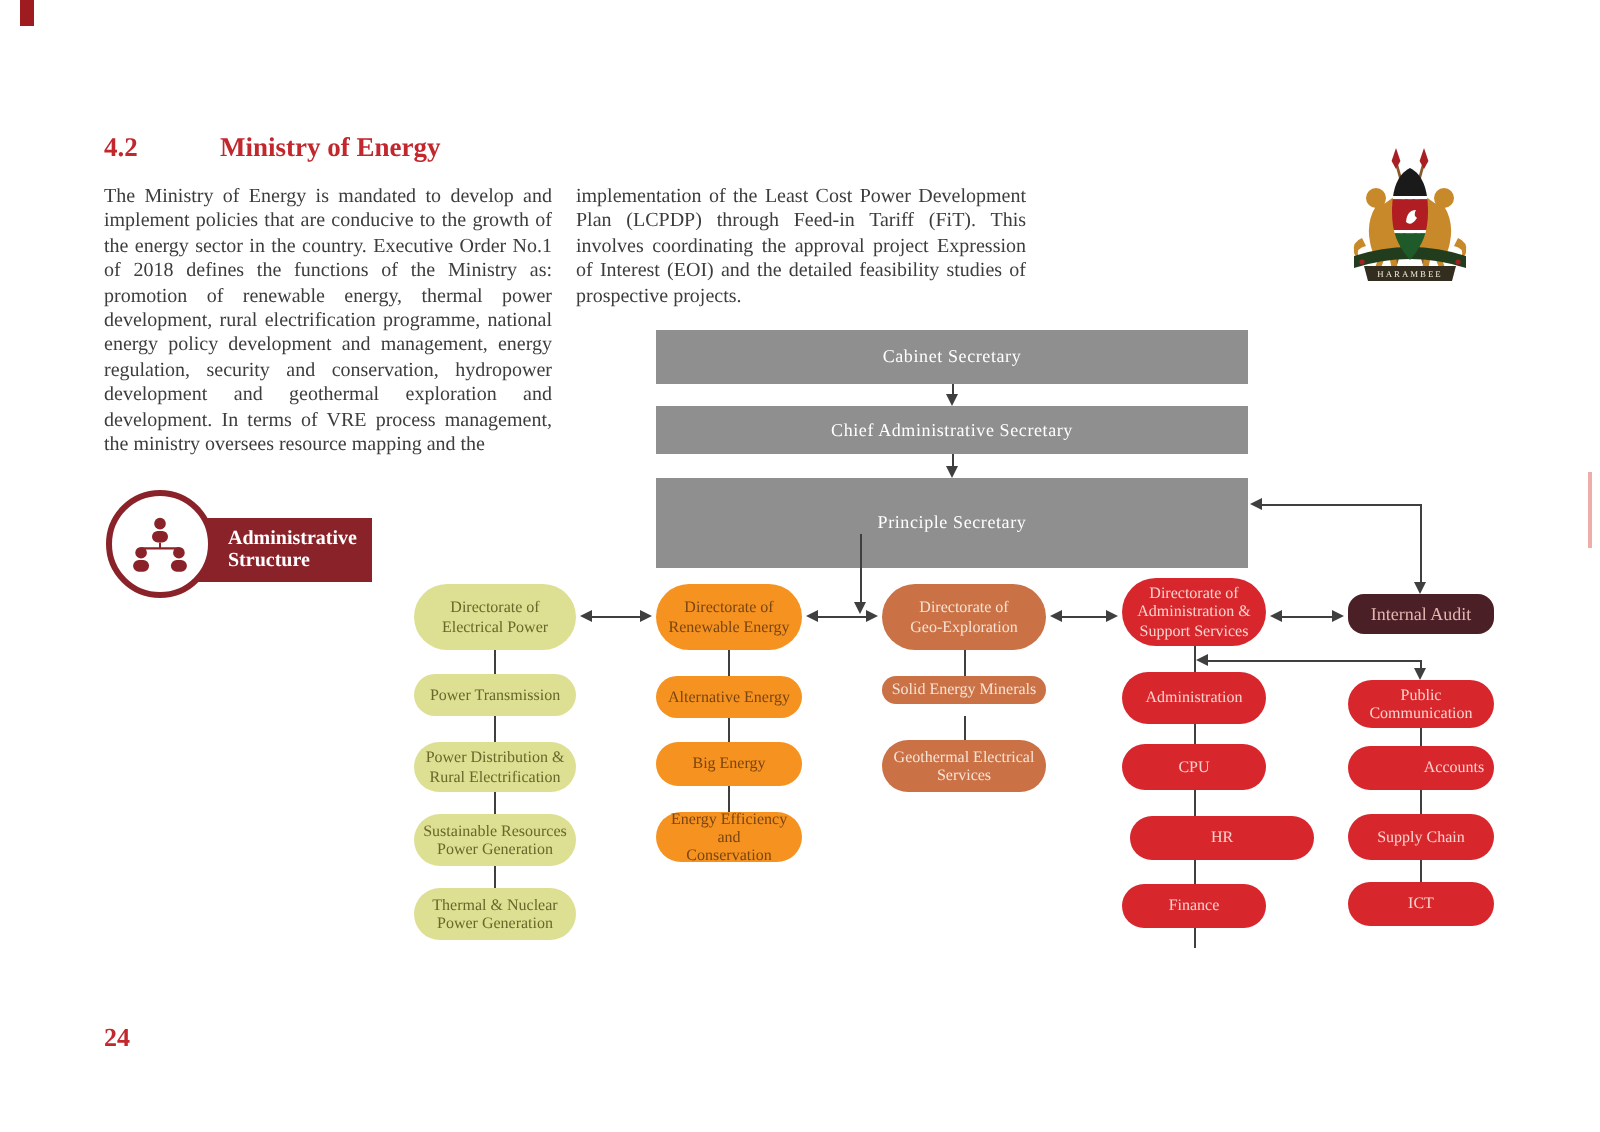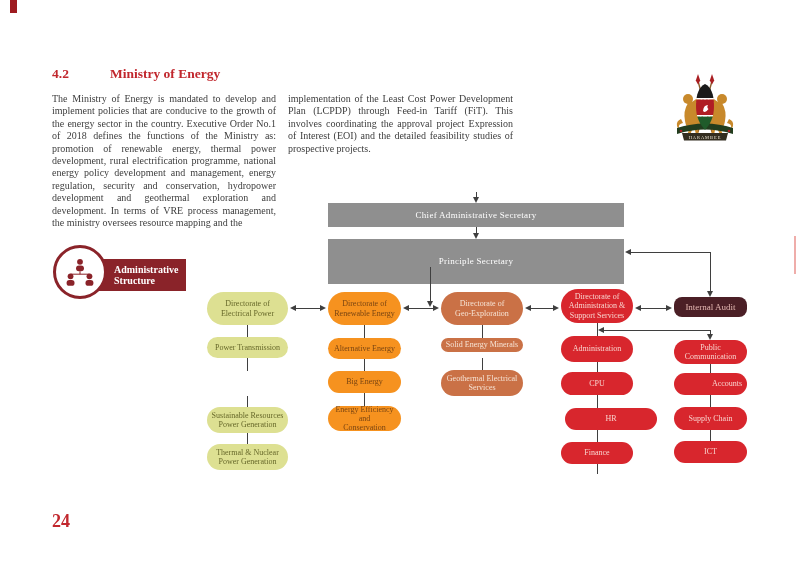--- a/index.html
+++ b/index.html
@@ -12,21 +12,21 @@
   .edge-line{position:absolute;left:794px;top:236px;width:2px;height:38px;background:#efadaa;}
 
   
   .heading{position:absolute;left:52px;top:66px;width:240px;display:flex;
     font-size:13.5px;font-weight:bold;color:var(--c-accent-red);}
   .heading .num{width:58px;}
   .para{position:absolute;font-size:10px;line-height:12.4px;color:var(--c-body-text);
     text-align:justify;}
   .para.left{left:52px;top:93px;width:224px;}
   .para.right{left:288px;top:93px;width:225px;}
-  .page-num{position:absolute;left:52px;top:511px;font-size:18px;font-weight:bold;color:var(--c-accent-red);}
+  .page-num{position:absolute;left:52px;top:511px;font-size:13px;font-weight:bold;color:var(--c-accent-red);}
 
   
   .badge-rect{position:absolute;left:96px;top:259px;width:90px;height:32px;
     background:var(--c-badge-maroon);z-index:1;display:flex;flex-direction:column;
     justify-content:center;padding-left:18px;box-sizing:border-box;}
   .badge-rect span{color:#fff;font-size:10px;font-weight:bold;line-height:11.5px;}
   .badge-circle{position:absolute;left:53px;top:245px;width:54px;height:54px;border-radius:50%;
     background:#fff;border:3px solid var(--c-badge-maroon);box-sizing:border-box;z-index:2;
     display:flex;align-items:center;justify-content:center;}
 
@@ -122,33 +122,36 @@
     <g stroke="#8a2329" stroke-width="1.4" fill="none">
       <line x1="24" y1="21" x2="24" y2="25"></line>
       <line x1="11" y1="25" x2="37" y2="25"></line>
       <line x1="11" y1="25" x2="11" y2="27"></line>
       <line x1="37" y1="25" x2="37" y2="27"></line>
     </g>
   </svg>
 </div>
 
 <div id="org-chart">
+    <div class="node gray" style="left: 328px; top: 165px; width: 296px; height: 27px;">Cabinet Secretary</div>
     <div class="node gray" style="left: 328px; top: 203px; width: 296px; height: 24px;">Chief Administrative Secretary</div>
     <div class="node gray" style="left: 328px; top: 239px; width: 296px; height: 45px;">Principle Secretary</div>
     <div class="node green" style="left: 207px; top: 292px; width: 81px; height: 33px;">Directorate of
 Electrical Power</div>
     <div class="node orange" style="left: 328px; top: 292px; width: 73px; height: 33px;">Directorate of
 Renewable Energy</div>
     <div class="node terra" style="left: 441px; top: 292px; width: 82px; height: 33px;">Directorate of
 Geo-Exploration</div>
     <div class="node red" style="left: 561px; top: 289px; width: 72px; height: 34px;">Directorate of
 Administration &amp;
 Support Services</div>
     <div class="node maroon" style="left: 674px; top: 297px; width: 73px; height: 20px;">Internal Audit</div>
     <div class="node green" style="left: 207px; top: 337px; width: 81px; height: 21px;">Power Transmission</div>
+    <div class="node green" style="left: 207px; top: 371px; width: 81px; height: 25px;">Power Distribution &amp;
+Rural Electrification</div>
     <div class="node green" style="left: 207px; top: 407px; width: 81px; height: 26px;">Sustainable Resources
 Power Generation</div>
     <div class="node green" style="left: 207px; top: 444px; width: 81px; height: 26px;">Thermal &amp; Nuclear
 Power Generation</div>
     <div class="node orange" style="left: 328px; top: 338px; width: 73px; height: 21px;">Alternative Energy</div>
     <div class="node orange" style="left: 328px; top: 371px; width: 73px; height: 22px;">Big Energy</div>
     <div class="node orange" style="left: 328px; top: 406px; width: 73px; height: 25px;">Energy Efficiency and
 Conservation</div>
     <div class="node terra" style="left: 441px; top: 338px; width: 82px; height: 14px;">Solid Energy Minerals</div>
     <div class="node terra" style="left: 441px; top: 370px; width: 82px; height: 26px;">Geothermal Electrical

